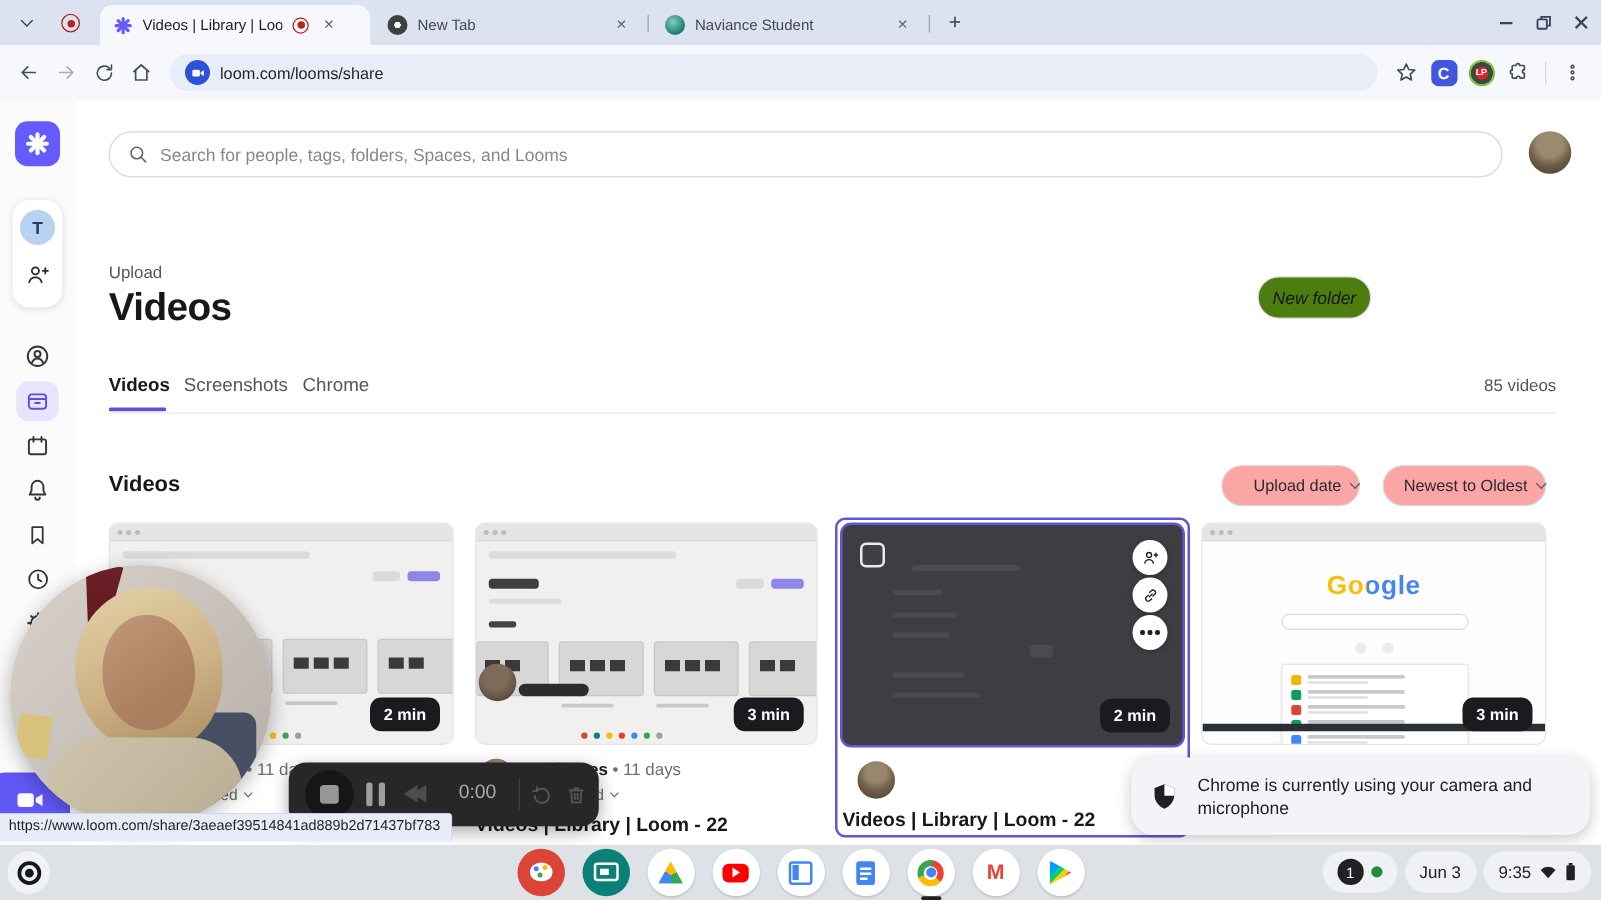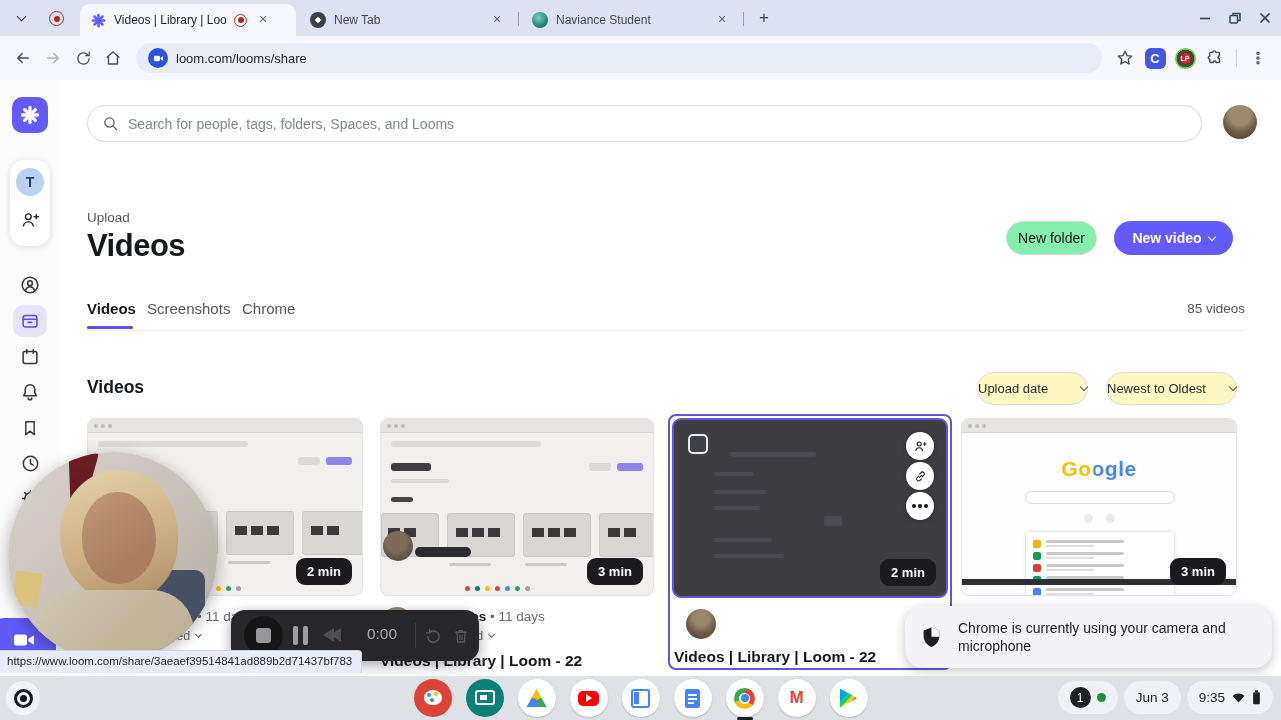--- a/index.html
+++ b/index.html
@@ -53,32 +53,32 @@
   .searchbar { position:absolute; left:35px; top:25px; width:1115px; height:37px; border:1.5px solid #d6d8dd; border-radius:20px; background:#fff; display:flex; align-items:center; padding:0 14px; gap:9px; }
   .searchbar svg { stroke:#5f6368; fill:none; stroke-width:1.8; stroke-linecap:round; }
   .searchbar input { border:none; outline:none; flex:1; font-size:14px; font-family:"Liberation Sans",sans-serif; color:#202124; background:transparent; }
   .searchbar input::placeholder { color:#84878e; }
   .top-avatar { position:absolute; left:1171px; top:25px; width:34px; height:34px; border-radius:50%;
     background:radial-gradient(circle at 50% 30%, #9a8a70 0 35%, #6e5c48 60%, #463828 100%); }
 
   .breadcrumb { position:absolute; left:35px; top:130px; font-size:13.5px; color:#55565d; }
   .page-title { position:absolute; left:35px; top:148px; font-size:31px; font-weight:800; color:#17181c; letter-spacing:-.5px; }
   .btn { position:absolute; top:141px; height:34px; border-radius:17px; display:flex; align-items:center; justify-content:center; font-size:14px; gap:7px; }
-  .btn-folder { left:954px; width:91px; background:#86efac; border:1px solid #d9dade; color:#17181c; }
+  .btn-folder { left:954px; width:91px; background:#4d7c0f; border:1px solid #d9dade; color:#17181c;font-style:italic; }
   .btn-video { left:1062px; width:119px; background:#635bff; color:#fff; font-weight:bold; }
 
   .libtabs { position:absolute; left:35px; top:218px; right:36px; height:32px; font-size:15px; color:#55565d; }
   .libtab { position:absolute; top:2px; }
   .libtab.sel { color:#17181c; font-weight:bold; }
   .libtab-underline { position:absolute; left:0; top:28px; width:46px; height:3px; border-radius:2px; background:#5b50e0; }
   .lib-count { position:absolute; right:0; top:3px; font-size:13.5px; color:#55565d; }
   .libtabs-hr { position:absolute; left:35px; top:250px; right:36px; height:1px; background:#ececee; }
 
   .section-title { position:absolute; left:35px; top:297px; font-size:17.5px; font-weight:bold; color:#17181c; }
-  .pill { position:absolute; top:292px; height:33px; background:#fef9c3; border:1px solid #d9dade; border-radius:17px; display:flex; align-items:center; justify-content:space-between; gap:8px; font-size:13px; color:#2a2b30; }
+  .pill { position:absolute; top:292px; height:33px; background:#fca5a5; border:1px solid #d9dade; border-radius:17px; display:flex; align-items:center; justify-content:flex-end; gap:8px; font-size:13px; color:#2a2b30; }
   .pill .chev { width:6px; height:6px; border-width:1.4px; color:#55565d; }
   .pill-sortby { left:925px; width:111px; }
   .pill-order { left:1054px; width:131px; }
 
   
   .card { position:absolute; top:338px; }
   .card1 { left:35px;  width:276px; }
   .card2 { left:328px; width:274px; }
   .card3 { left:620px; width:276px; }
   .card4 { left:909px; width:276px; }
@@ -402,24 +402,20 @@
             <line x1="15.3" y1="15.3" x2="20.5" y2="20.5"></line>
           </svg>
         <input placeholder="Search for people, tags, folders, Spaces, and Looms" style="">
       </div>
       <div class="top-avatar"></div>
 
       <div class="breadcrumb">Upload</div>
       <div class="page-title">Videos</div>
 
       <div class="btn btn-folder">New folder</div>
-      <div class="btn btn-video">
-        <span>New video</span>
-        <span class="chev" style="border-color:#fff;width:6px;height:6px"></span>
-      </div>
 
       <div class="libtabs">
         <span class="libtab sel" style="left:0">Videos</span>
         <span class="libtab" style="left:60px">Screenshots</span>
         <span class="libtab" style="left:155px">Chrome</span>
         <span class="libtab-underline"></span>
         <span class="lib-count">85 videos</span>
       </div>
       <div class="libtabs-hr"></div>
 

